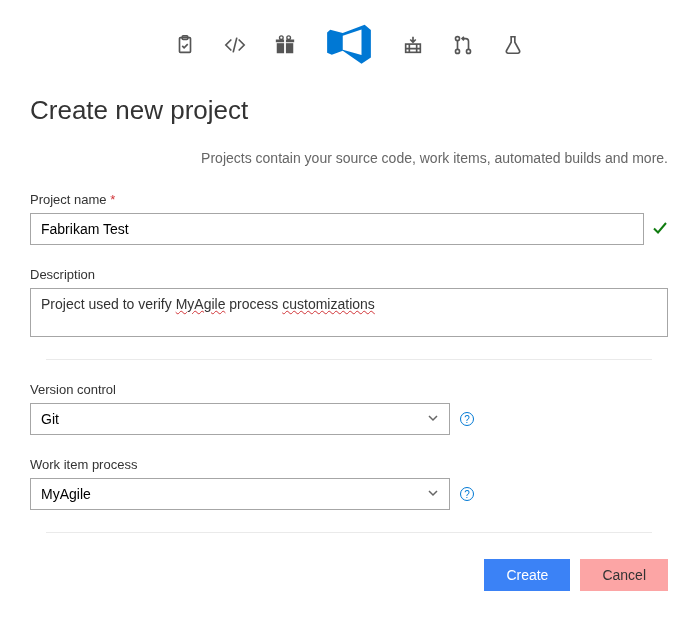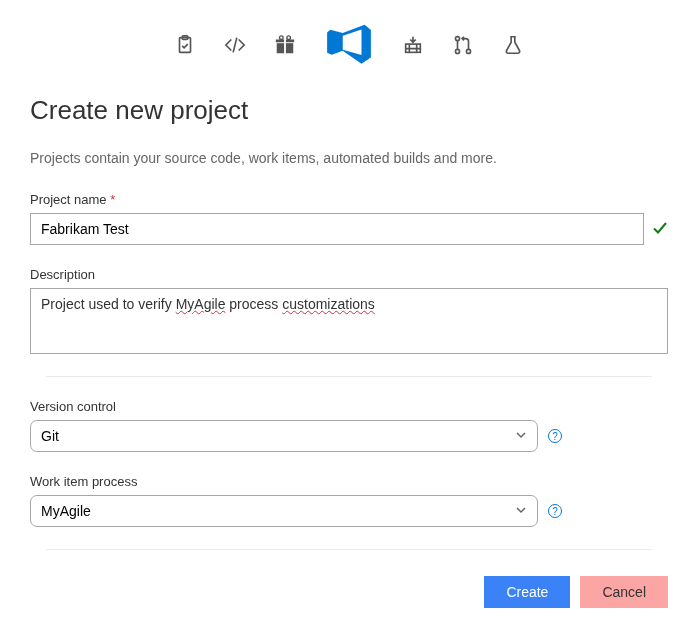--- a/index.html
+++ b/index.html
@@ -24,20 +24,21 @@
     h1 {
       font-size: 26px;
       font-weight: 400;
       color: #333;
       margin-bottom: 24px;
     }
     .subtitle {
       font-size: 14px;
       color: #666;
       margin-bottom: 26px;
+      text-align: right;
     }
     .field { margin-bottom: 22px; }
     .field-label {
       font-size: 13px;
       color: #333;
       margin-bottom: 6px;
       display: block;
     }
     .req { color: #d13438; }
     .input-row { display: flex; align-items: center; gap: 8px; }
@@ -53,26 +54,25 @@
     .valid-icon { color: #107c10; flex: 0 0 auto; }
     .valid-icon svg { width: 16px; height: 16px; }
     .spellerr { text-decoration: underline wavy #d13438; text-decoration-thickness: 1px; }
     .divider {
       border: none;
       border-top: 1px solid #eaeaea;
       margin: 6px 16px 22px;
     }
     .select-wrap { display: flex; align-items: center; gap: 10px; }
     .select {
-      width: 508px;
+      width: 420px;
       display: flex;
       align-items: center;
       justify-content: space-between;
       cursor: pointer;
-      border-radius: 7px;
     }
     .select .chev { color: #666; }
     .help-icon {
       width: 14px; height: 14px;
       border: 1px solid #0078d4;
       color: #0078d4;
       border-radius: 50%;
       font-size: 10px;
       display: flex; align-items: center; justify-content: center;
       cursor: pointer;
@@ -160,21 +160,21 @@
       <svg viewBox="0 0 16 16" fill="none" stroke="currentColor" stroke-width="2">
           <path d="M2 8.5l4 4L14 3"></path>
         </svg>
     </span>
   </div>
 </div>
 
 <div class="field">
   <label class="field-label">Description</label>
   <div class="input-row">
-    <div contenteditable="true" style="width: 100%; border: 1px solid rgb(166, 166, 166); padding: 7px 10px; height: 66px; font-size: 14px;"><span>Project used to verify </span><span class="spellerr">MyAgile</span><span> process </span><span class="spellerr">customizations</span></div>
+    <div contenteditable="true" style="width: 100%; border: 1px solid rgb(166, 166, 166); padding: 7px 10px; height: 49px; font-size: 14px;"><span>Project used to verify </span><span class="spellerr">MyAgile</span><span> process </span><span class="spellerr">customizations</span></div>
   </div>
 </div>
 
 <hr class="divider">
 
 <div class="field">
   <label class="field-label">Version control</label>
   <div class="select-wrap">
     <div class="select">
       <span>Git</span>

